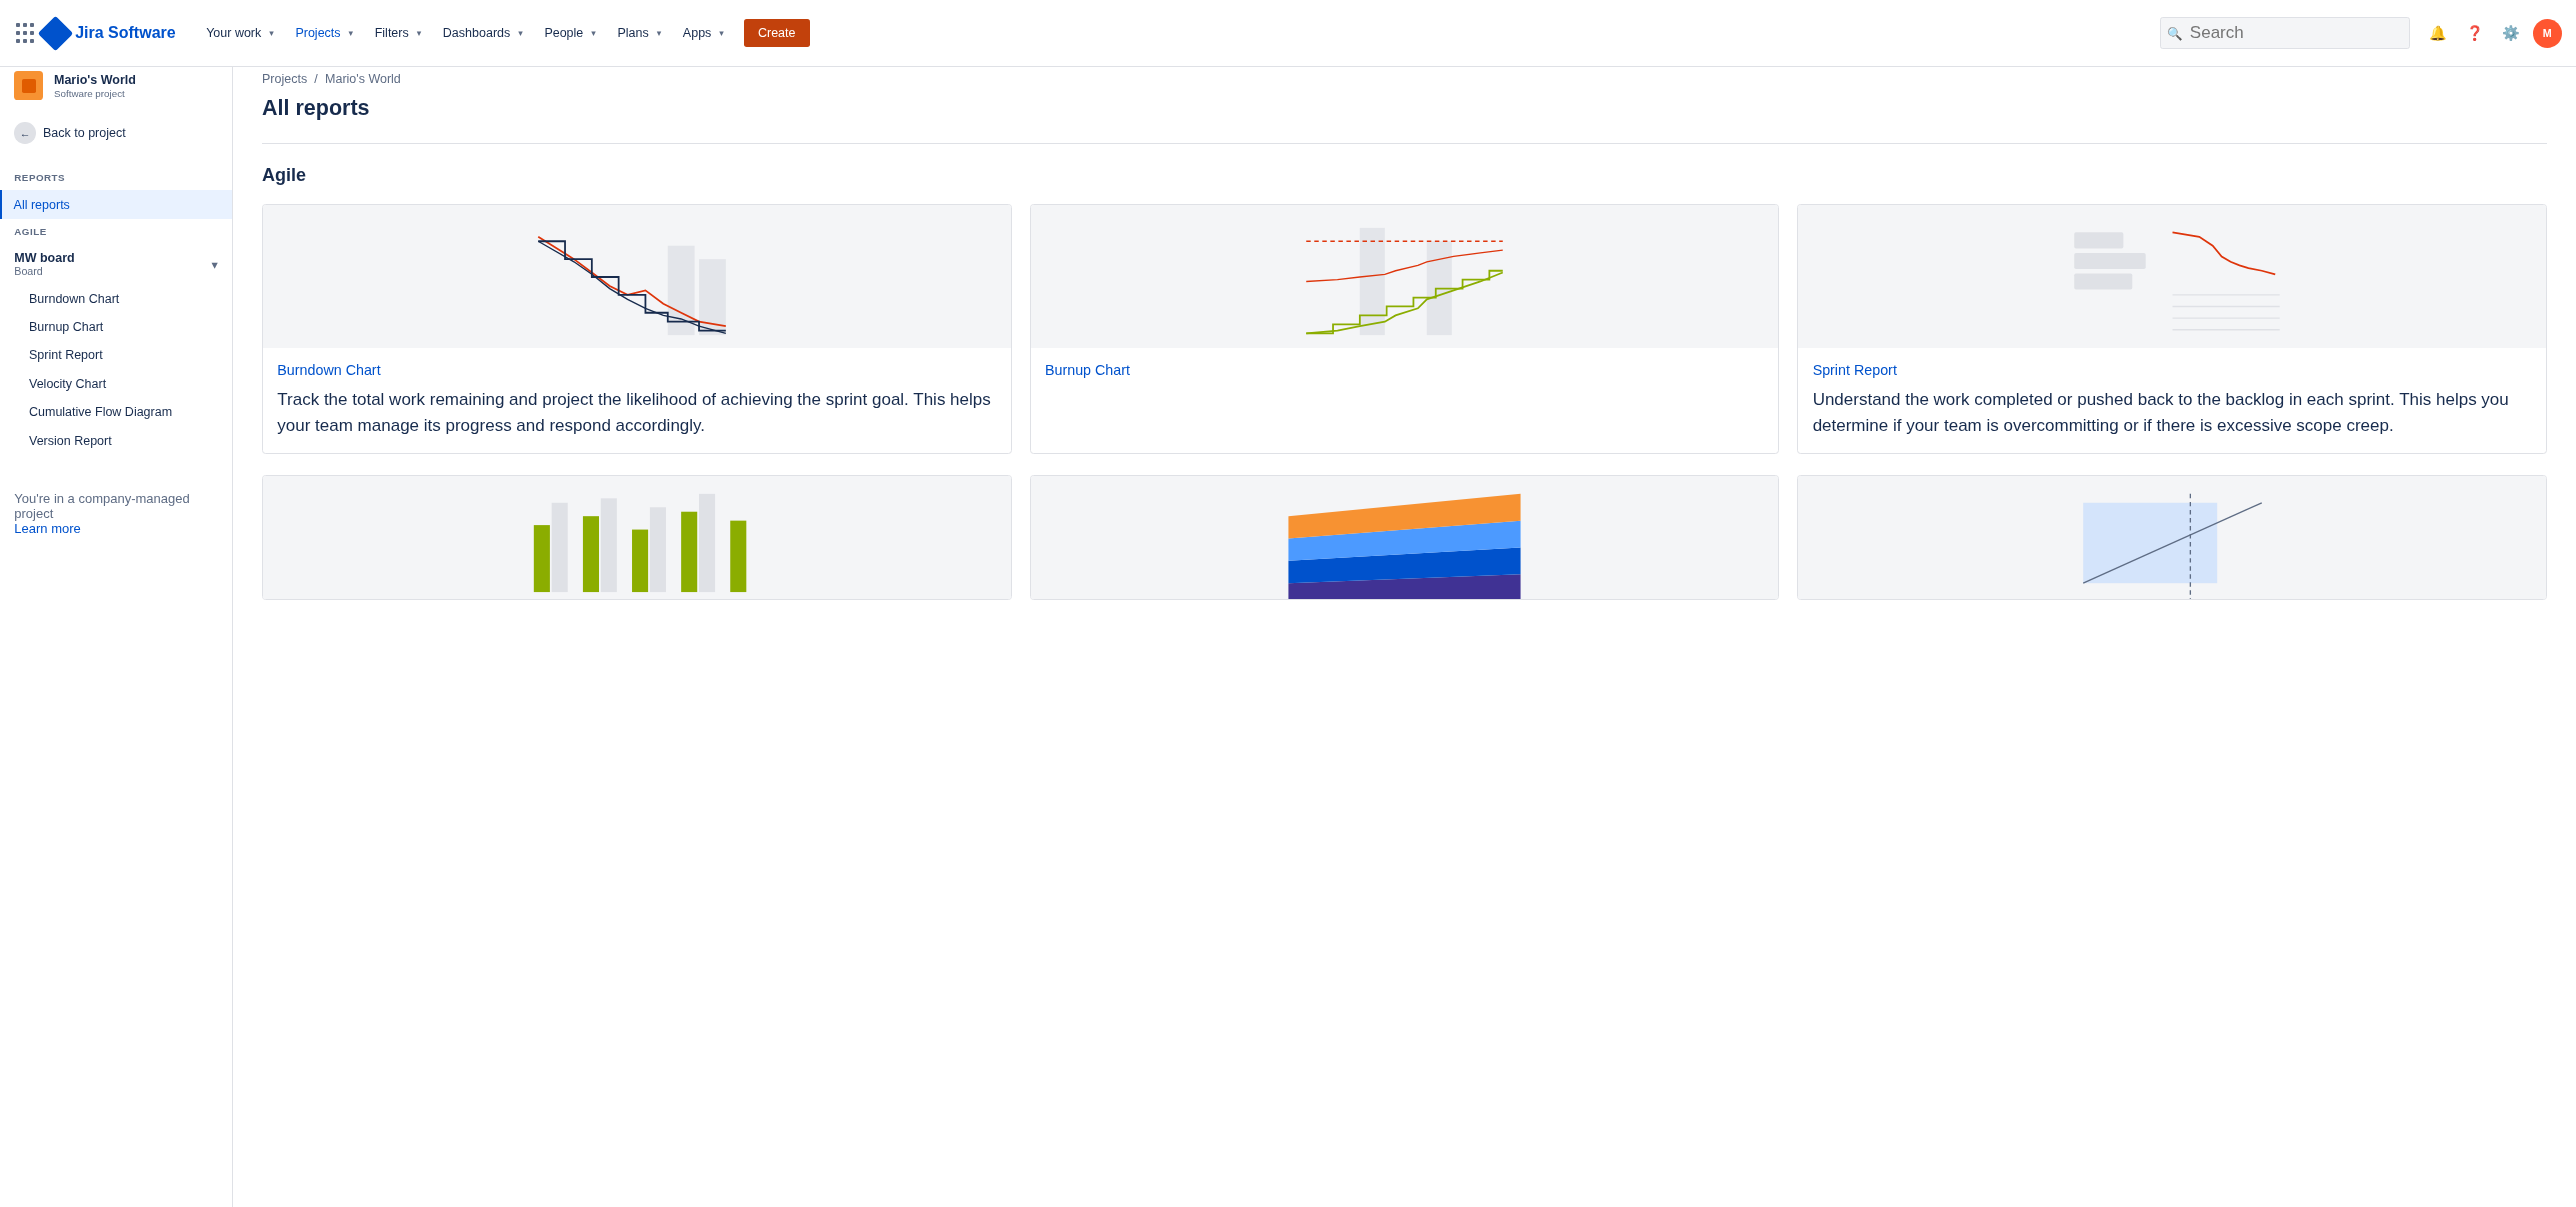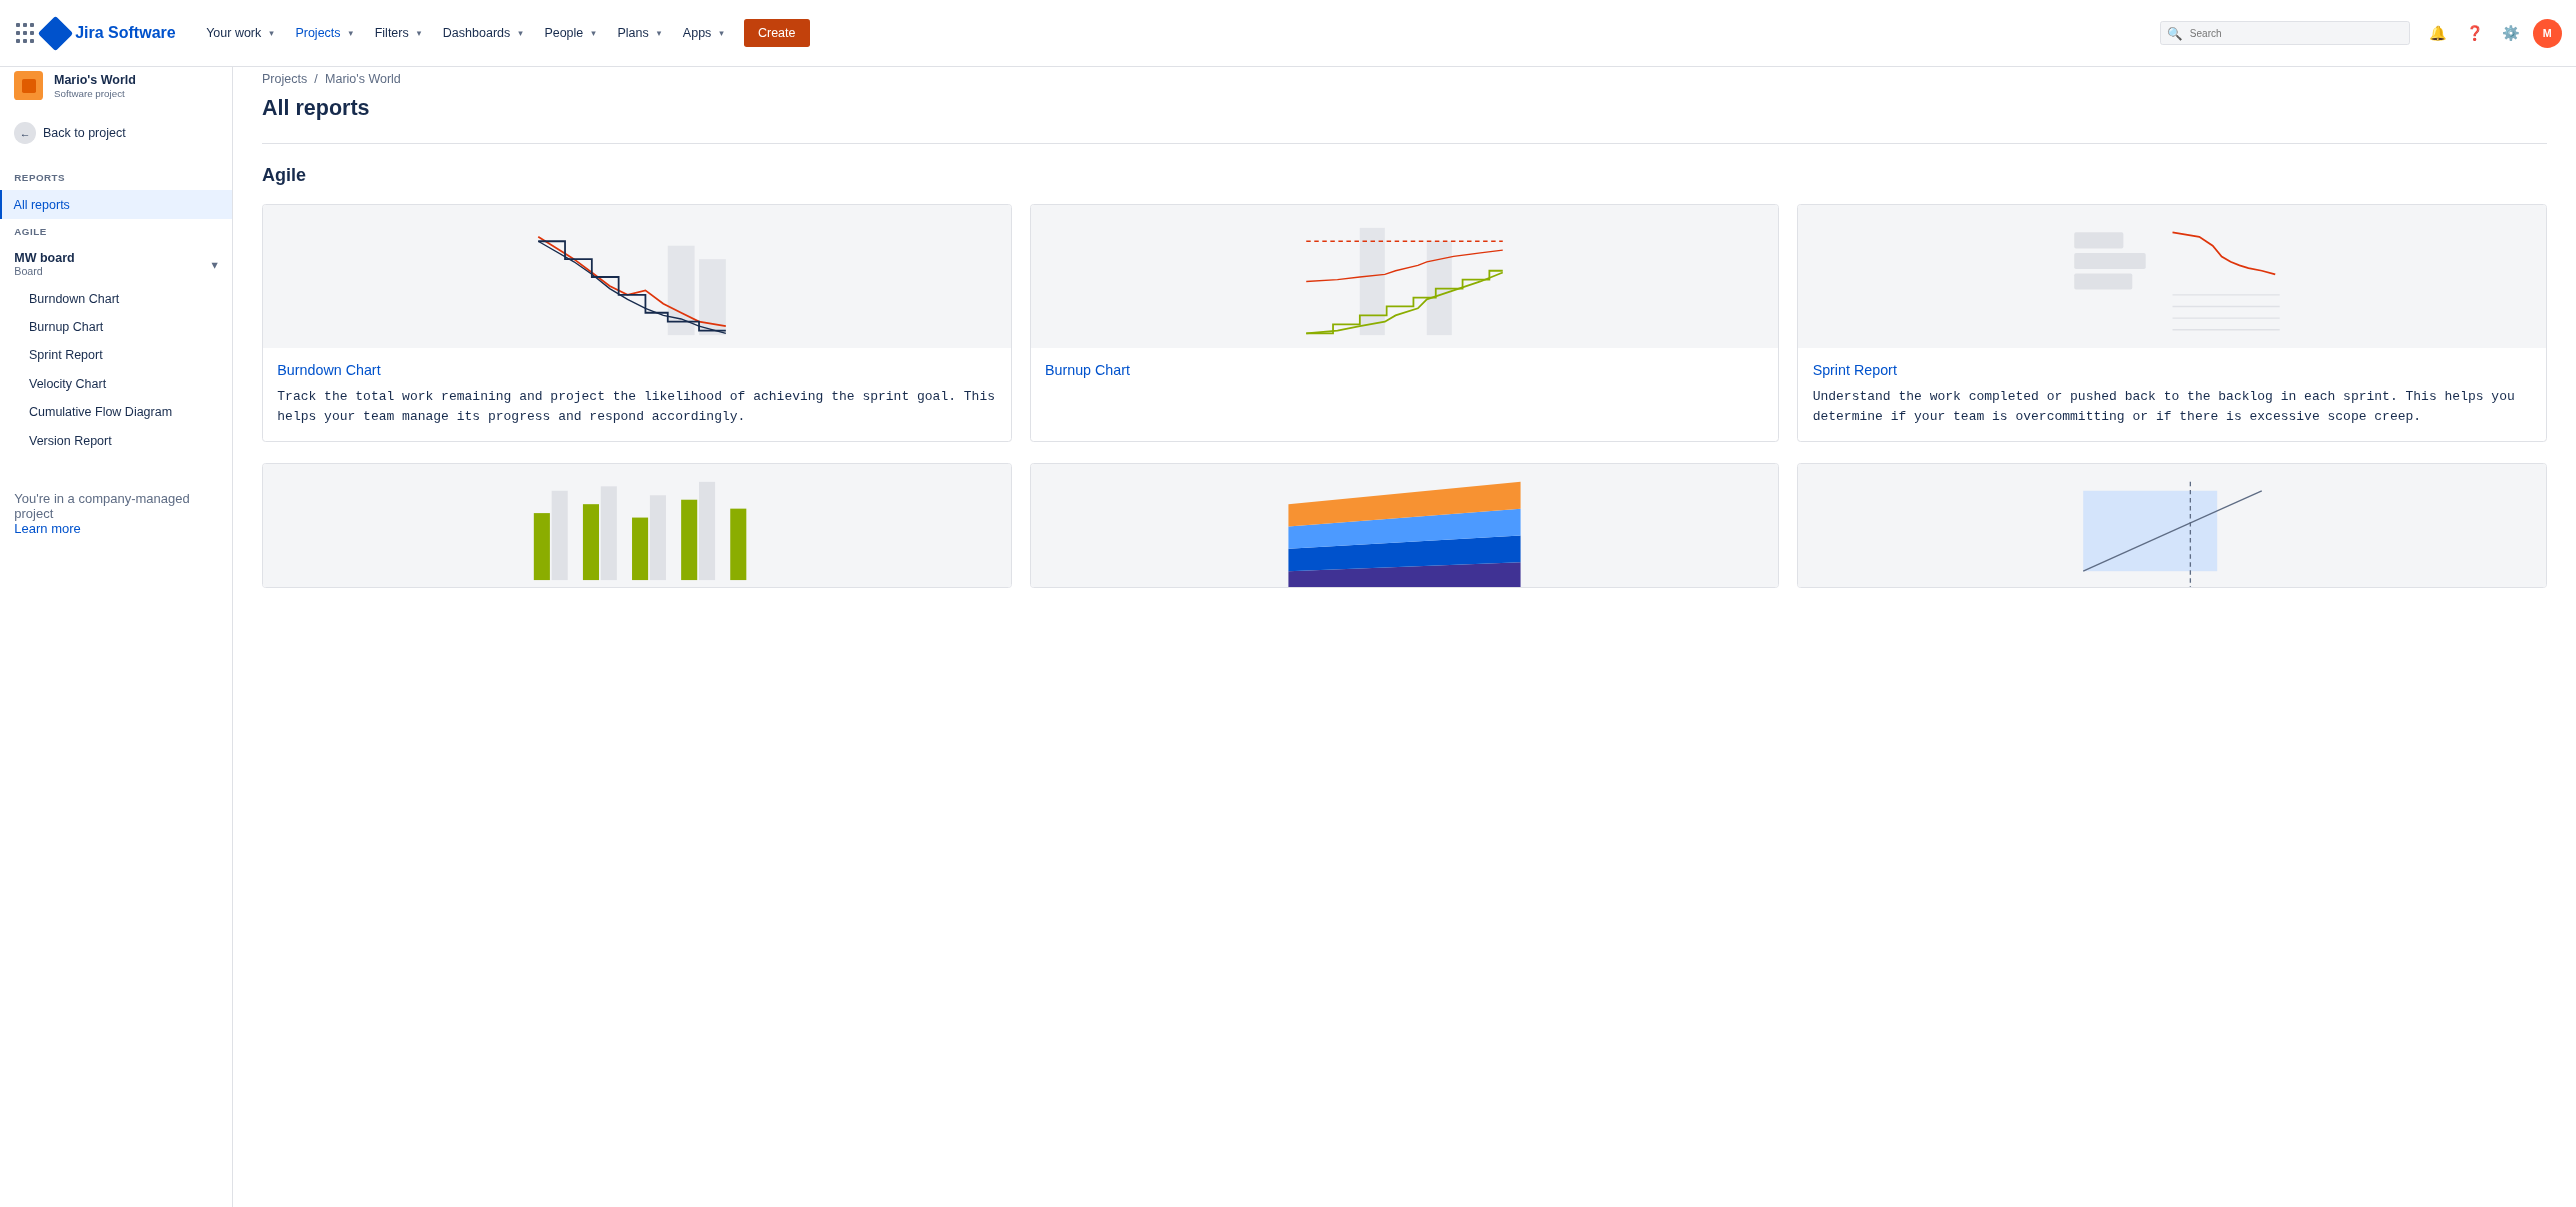--- a/index.html
+++ b/index.html
@@ -15,21 +15,21 @@
     .nav-grid-icon span { width: 4.5px; height: 4.5px; background: #5e6c84; border-radius: 0.9px; display: block; }
     .nav-logo { display: flex; align-items: center; margin-right: 21.5px; text-decoration: none; }
     .nav-logo-diamond { width: 25px; height: 25px; background: #0052cc; transform: rotate(45deg); margin-right: 7.2px; border-radius: 2.7px; }
     .nav-logo-text { color: #0052cc; font-size: 16px; font-weight: 600; }
     .nav-items { display: flex; align-items: center; flex: 1; gap: 3.6px; }
     .nav-item { padding: 0 9px; height: 36px; display: flex; align-items: center; gap: 8px; border-radius: 2.7px; cursor: pointer; color: #172b4d; font-size: 12.5px; font-weight: 400; text-decoration: none; border: none; background: none; }
     .nav-item.active { color: #0052cc; font-weight: 500; }
     .nav-item .chevron { font-size: 9px; color: #5e6c84; }
     .nav-create { background: #c2410c; color: #fff; border: none; border-radius: 2.7px; padding: 7.2px 14.3px; font-size: 12.5px; font-weight: 500; cursor: pointer; margin-left: 7.2px; }
     .nav-search { flex: 1; max-width: 250px; margin: 0 14.3px; }
-    .nav-search input { width: 100%; padding: 5.4px 10.7px 5.4px 29px; border: 1.8px solid #dfe1e6; border-radius: 2.7px; font-size: 10px; background: #f4f5f7; }
+    .nav-search input { width: 100%; padding: 5.4px 10.7px 5.4px 29px; border: 1.8px solid #dfe1e6; border-radius: 2.7px; font-size: 17px; background: #f4f5f7; }
     .search-wrap { position: relative; }
     .search-icon-nav { position: absolute; left: 7.2px; top: 50%; transform: translateY(-50%); color: #5e6c84; font-size: 12.5px; }
     .nav-icons { display: flex; align-items: center; gap: 7.2px; }
     .nav-icon-btn { width: 29px; height: 29px; border-radius: 50%; border: none; background: none; cursor: pointer; display: flex; align-items: center; justify-content: center; color: #5e6c84; font-size: 14.3px; }
     .nav-avatar { width: 29px; height: 29px; border-radius: 50%; background: #ff5630; cursor: pointer; display: flex; align-items: center; justify-content: center; color: #fff; font-size: 10.7px; font-weight: bold; }
 
     
     .layout { display: flex; margin-top: 50px; min-height: calc(100vh - 50px); }
 
     
@@ -57,21 +57,21 @@
     .breadcrumb a { color: #5e6c84; text-decoration: none; }
     .breadcrumb-sep { color: #5e6c84; }
     .page-title { font-size: 21.5px; font-weight: 600; color: #172b4d; margin-bottom: 21.5px; }
     .divider { border: none; border-top: 0.9px solid #dfe1e6; margin-bottom: 21.5px; }
     .section-title { font-size: 18px; font-weight: 600; color: #172b4d; margin-bottom: 18px; }
     .cards-grid { display: grid; grid-template-columns: repeat(3, 1fr); gap: 18px; margin-bottom: 21.5px; }
     .report-card { border: 0.9px solid #dfe1e6; border-radius: 3.6px; overflow: hidden; cursor: pointer; transition: box-shadow 0.2s; }
     .report-card-image { height: 143px; background: #f4f5f7; display: flex; align-items: center; justify-content: center; overflow: hidden; }
     .report-card-body { padding: 14.3px; }
     .report-card-title { color: #0052cc; font-size: 14.3px; font-weight: 500; margin-bottom: 9px; text-decoration: none; display: block; }
-    .report-card-desc { font-size: 13px; color: #172b4d; line-height: 1.5; font-family: Liberation Mono, monospace; }
+    .report-card-desc { font-size: 17px; color: #172b4d; line-height: 1.5; }
 
     
     svg { display: block; }
   </style>
 </head>
 <body>
 
 <nav class="top-nav">
   <div class="nav-grid-icon">
     <span></span>

